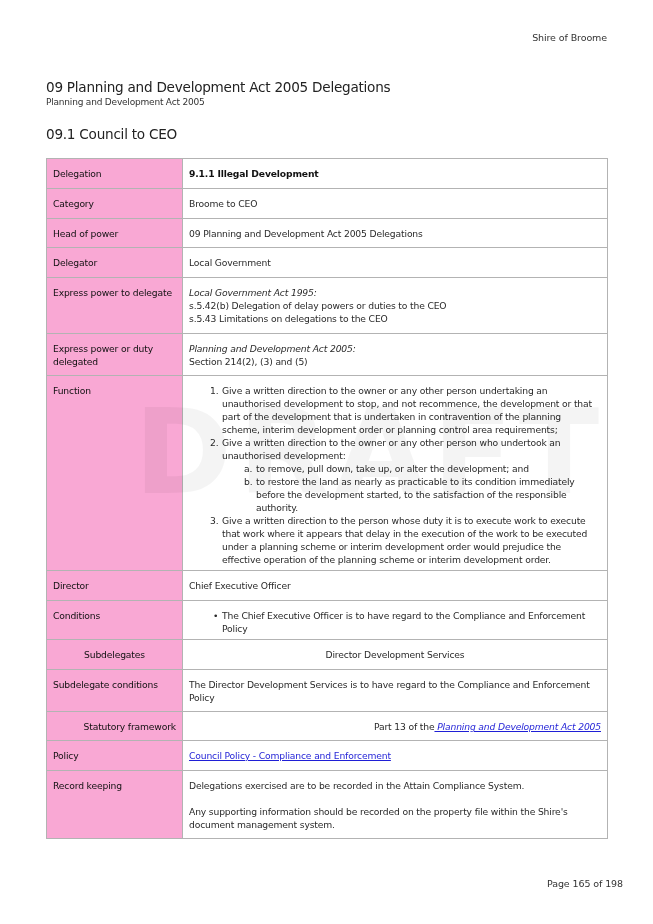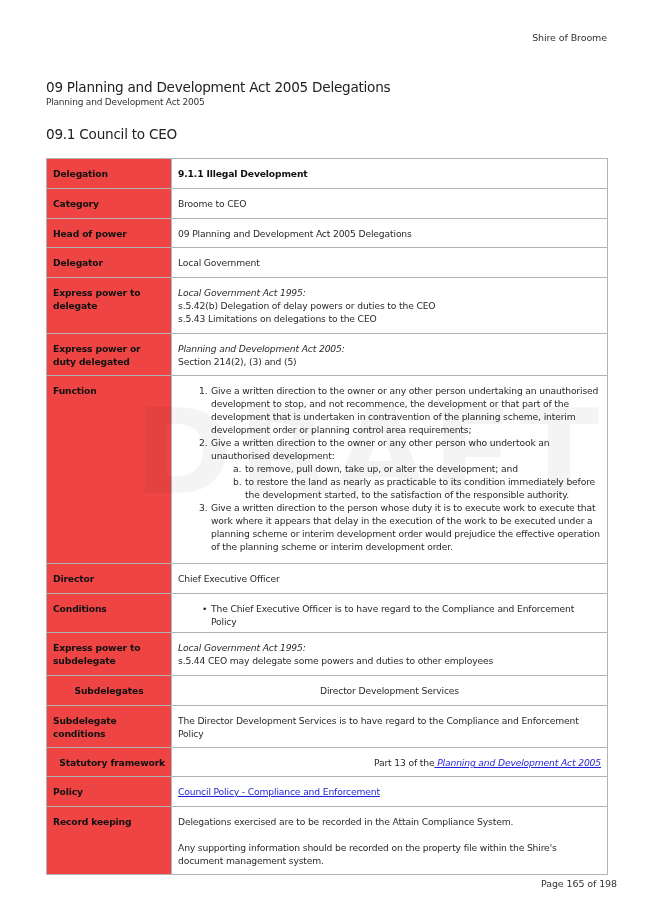--- a/index.html
+++ b/index.html
@@ -59,23 +59,23 @@
       font-size: 9.2px;
       line-height: 13px;
       letter-spacing: -0.15px;
     }
     .deleg-table td {
       border: 1px solid #b3b3b3;
       vertical-align: top;
       padding: 8px 6px 4px 6px;
     }
     .deleg-table td.label {
-      width: 125px;
-      background: #ef4444;
-      font-weight: bold;
+      width: 136px;
+      background: #f9a8d4;
+      font-weight: normal;
       color: #111111;
     }
     .deleg-table td.value {
       background: transparent;
       color: #2a2a2a;
     }
     .deleg-table td.value.bold {
       font-weight: bold;
       color: #111111;
     }
@@ -138,21 +138,21 @@
       color: rgba(0,0,0,0.045);
       letter-spacing: 6px;
       pointer-events: none;
       white-space: nowrap;
       font-family: "DejaVu Sans", sans-serif;
       line-height: 1;
     }
     .page-footer {
       position: absolute;
       top: 878px;
-      right: 36px;
+      right: 30px;
       font-size: 9.5px;
       color: #333333;
       letter-spacing: -0.1px;
     }
   </style>
 </head>
 <body>
 
 <div class="page-header">Shire of Broome</div>
 
@@ -230,27 +230,20 @@
       <td class="label">Conditions</td>
       <td class="value">
         <ul class="cond-list">
           <li>
             <span class="bullet">•</span>
             <span>The Chief Executive Officer is to have regard to the Compliance and Enforcement Policy</span>
           </li>
         </ul>
       </td>
     </tr>
-    <tr style="height:43px;">
-      <td class="label">Express power to subdelegate</td>
-      <td class="value">
-        <span class="line ital">Local Government Act 1995:</span>
-        <span class="line">s.5.44 CEO may delegate some powers and duties to other employees</span>
-      </td>
-    </tr>
     <tr style="height:30px;text-align:center;">
       <td class="label">Subdelegates</td>
       <td class="value">Director Development Services</td>
     </tr>
     <tr style="height:42px;">
       <td class="label">Subdelegate conditions</td>
       <td class="value">The Director Development Services is to have regard to the Compliance and Enforcement Policy</td>
     </tr>
     <tr style="height:29px;text-align:right;">
       <td class="label">Statutory framework</td>

